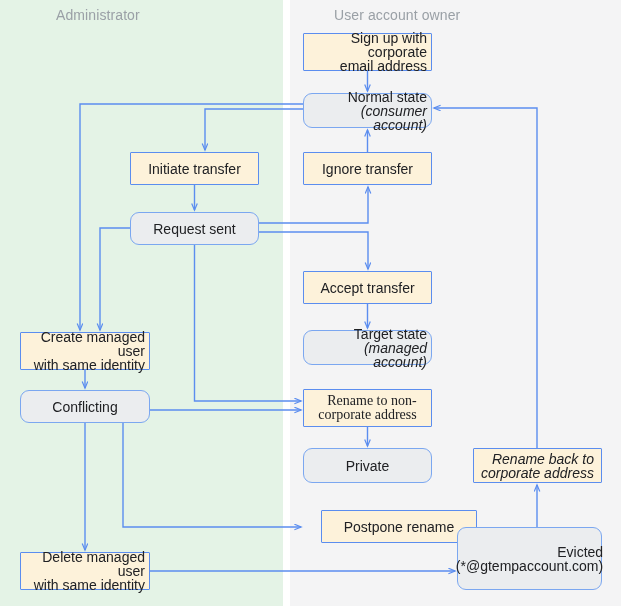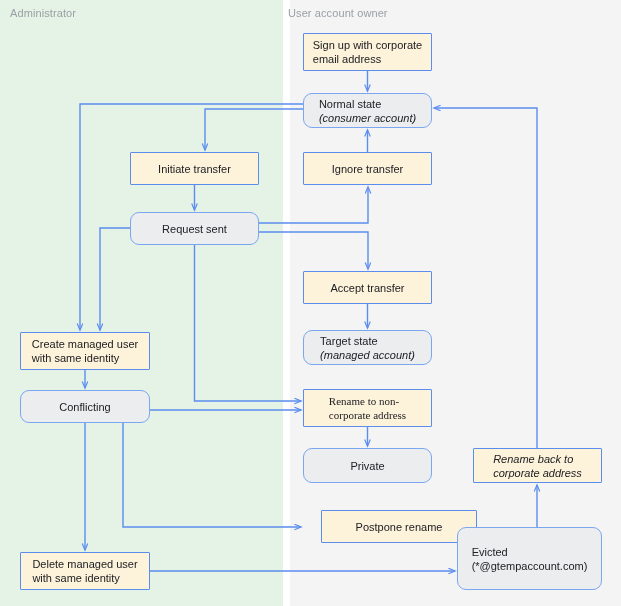--- a/index.html
+++ b/index.html
@@ -1,22 +1,22 @@
 <!DOCTYPE html>
 <html><head>
 <meta charset="utf-8">
 <style>
   html,body{margin:0;padding:0;background:#ffffff;}
   #stage{position:relative;width:621px;height:606px;background:#ffffff;
          font-family:"Liberation Sans","DejaVu Sans",sans-serif;overflow:hidden;}
   .lane{position:absolute;top:0;height:606px;}
-  .lane-label{position:absolute;font-size:11px;color:#9aa0a6;letter-spacing:.1px;}
+  .lane-label{position:absolute;font-size:14px;color:#9aa0a6;letter-spacing:.1px;margin-left:46px;}
   svg.edges{position:absolute;left:0;top:0;width:621px;height:606px;}
   .node{position:absolute;box-sizing:border-box;display:flex;align-items:center;
-        justify-content:center;text-align:left;font-size:11px;color:#202124;
+        justify-content:center;text-align:right;font-size:14px;color:#202124;
         line-height:14px;padding:2px 4px;}
   .action{background:#fdf2da;border:1px solid #5b8def;border-radius:1px;}
   .state{background:#ebedef;border:1.5px solid #7ba7f0;border-radius:9px;}
   .state .it{font-style:italic;}
 </style>
 </head>
 <body>
 
 <div id="stage">
 

